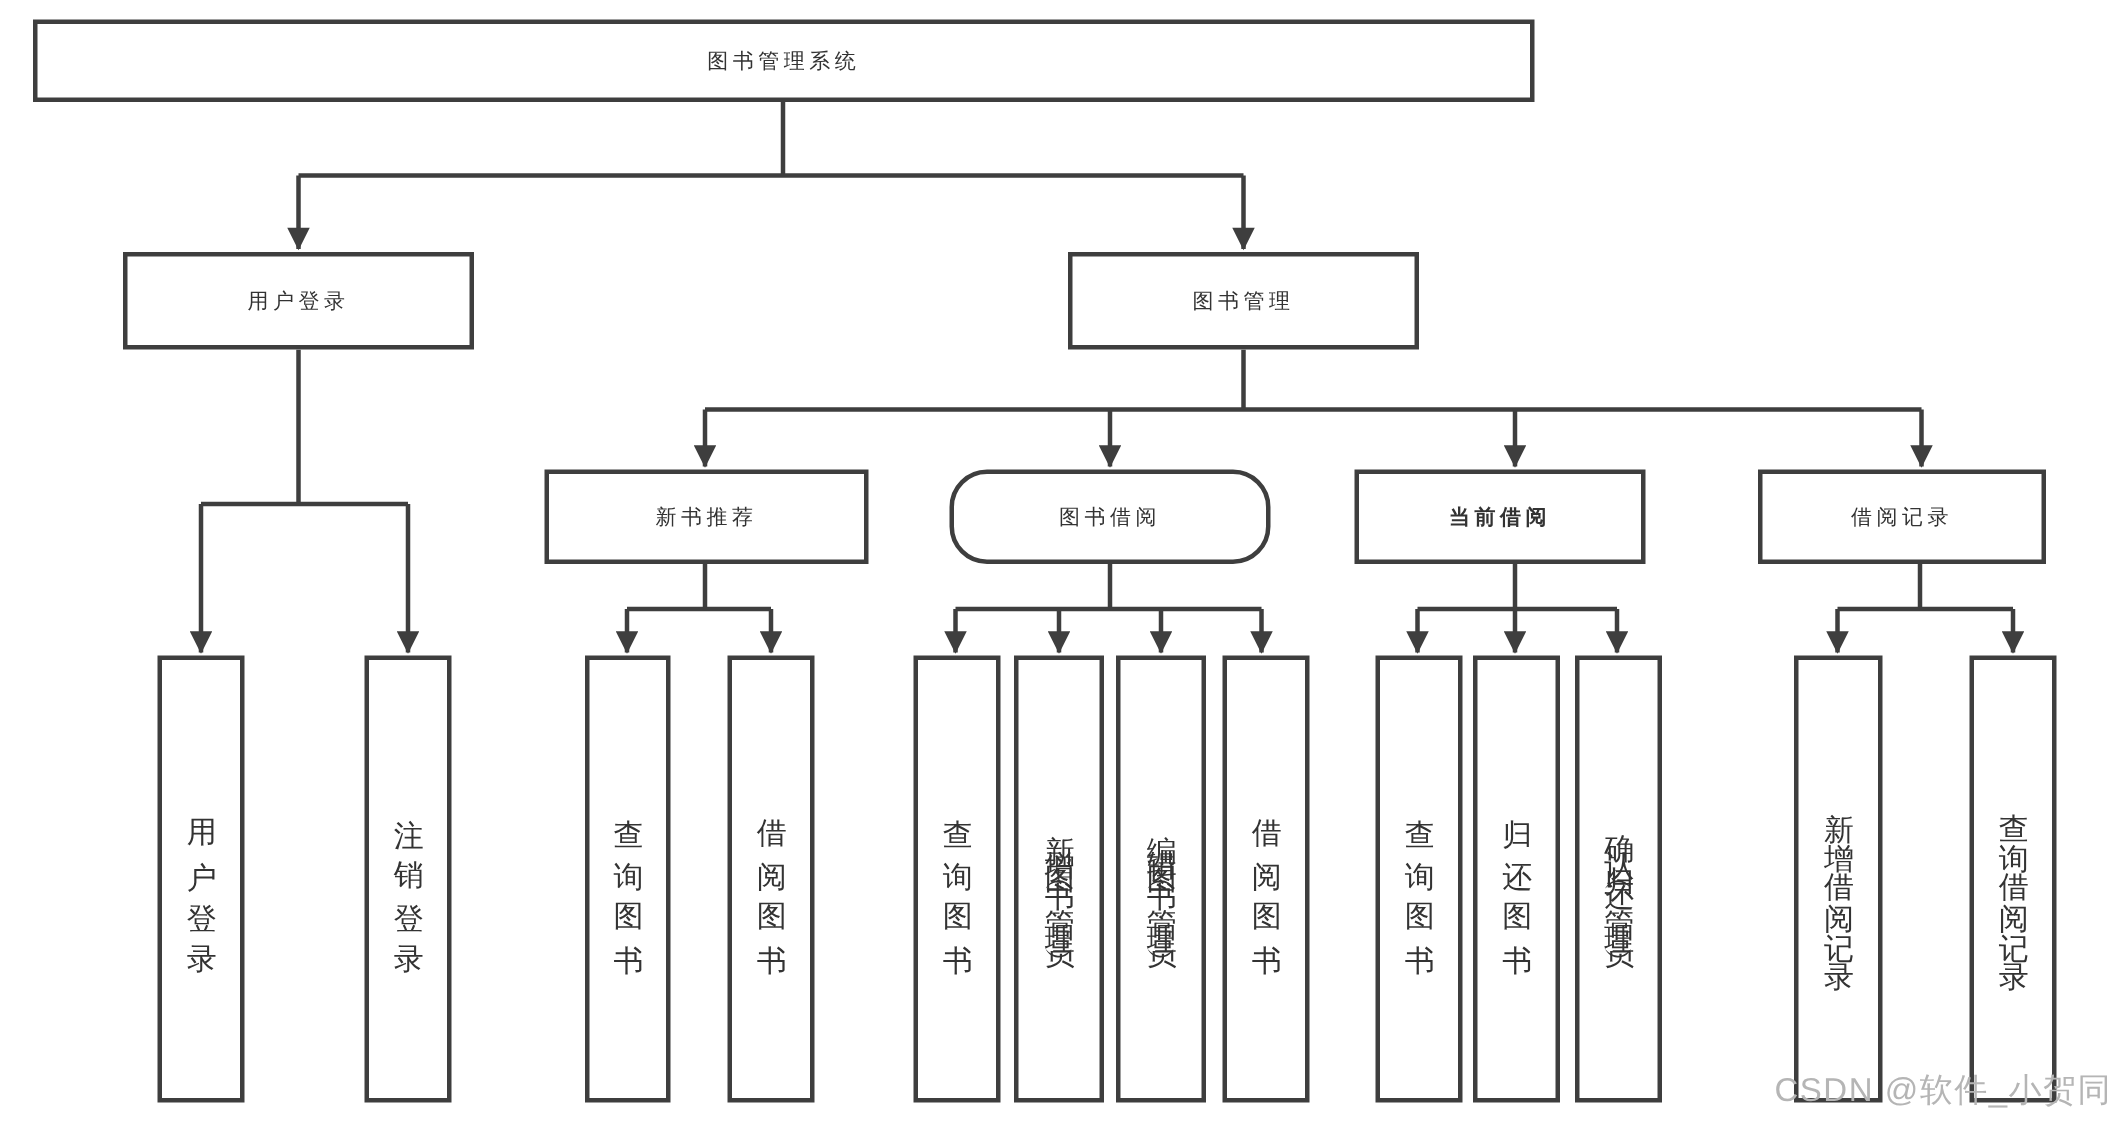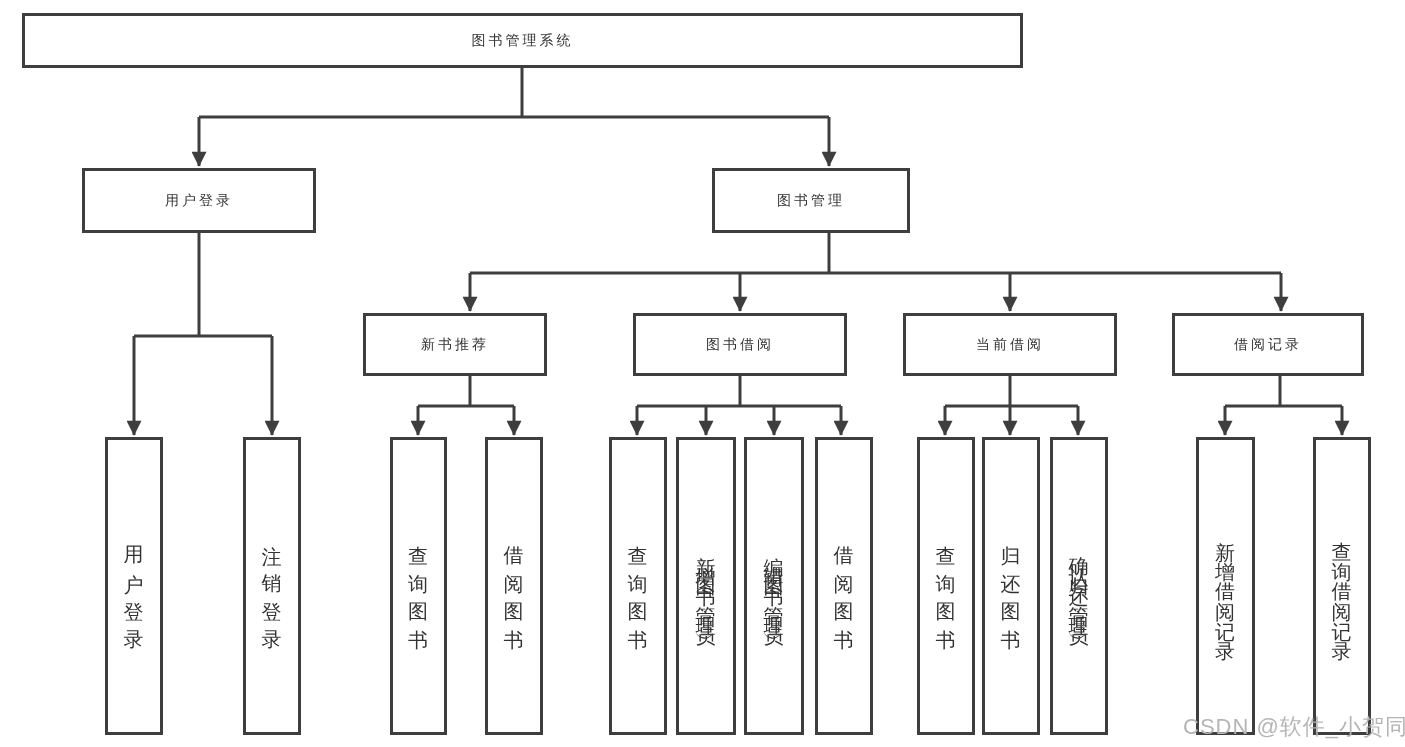--- a/index.html
+++ b/index.html
@@ -113,31 +113,31 @@
     </g>
   </svg>
 
   <div class="hbox" style="left:22px; top:13px; width:1001px; height:55px;">
     <span>图书管理系统</span>
   </div>
 
   <div class="hbox" style="left:82px; top:168px; width:234px; height:65px;">
     <span>用户登录</span>
   </div>
-  <div class="hbox" style="left:712px; top:168px; width:198px; height:65px;">
+  <div class="hbox" style="left:712px; top:168px; width:234px; height:65px;">
     <span>图书管理</span>
   </div>
 
-  <div class="hbox" style="left:363px; top:313px; width:184px; height:63px;">
+  <div class="hbox" style="left:363px; top:313px; width:216px; height:63px;">
     <span>新书推荐</span>
   </div>
-  <div class="hbox" style="left:633px; top:313px; width:214px; height:63px;">
+  <div class="hbox" style="left:633px; top:313px; width:214px; height:63px;border-radius:25px;">
     <span>图书借阅</span>
   </div>
-  <div class="hbox" style="left:903px; top:313px; width:214px; height:63px;">
+  <div class="hbox" style="left:903px; top:313px; width:194px; height:63px;font-weight:bold;">
     <span>当前借阅</span>
   </div>
   <div class="hbox" style="left:1172px; top:313px; width:192px; height:63px;">
     <span>借阅记录</span>
   </div>
 
   <div class="vbox sp4" style="left:105px; width:58px;">
     <span>用户登录</span>
   </div>
   <div class="vbox sp4" style="left:243px; width:58px;">

